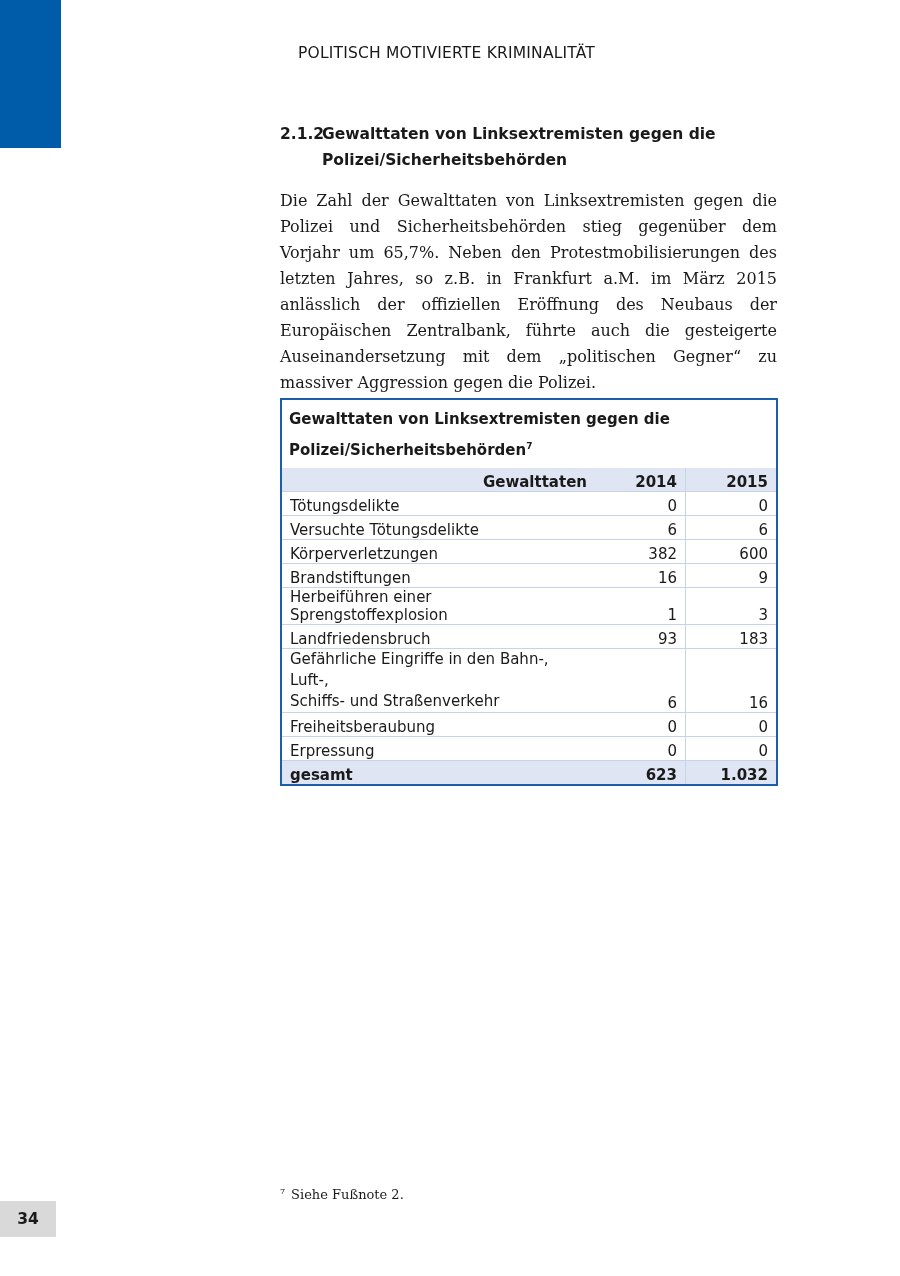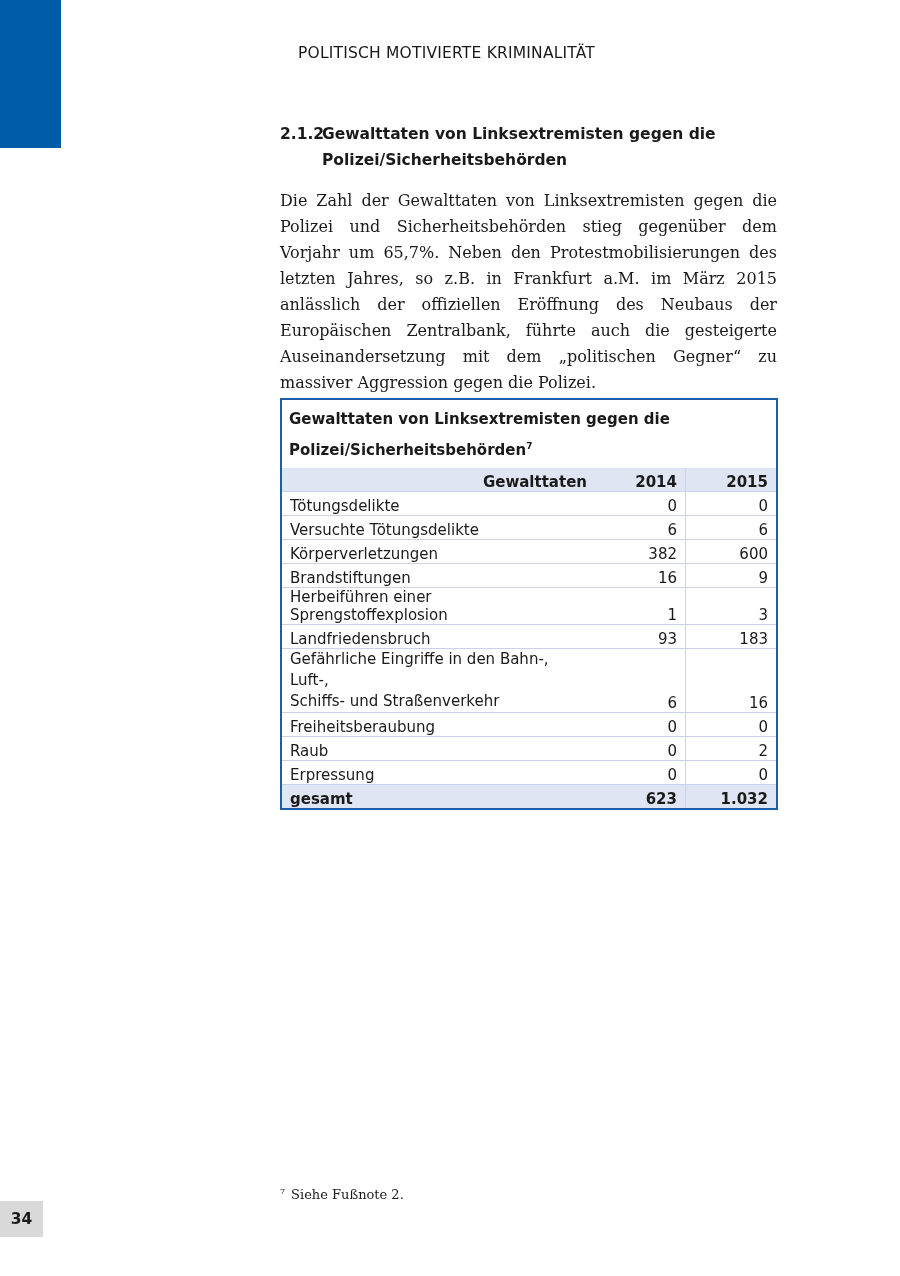--- a/index.html
+++ b/index.html
@@ -16,21 +16,21 @@
   table { width:100%; border-collapse:collapse; font-size:15px; }
   td, th { padding:0 8px; height:23px; border-bottom:1px solid #c8d3ea; vertical-align:bottom; }
   th { text-align:right; font-weight:bold; }
   .hdr { background:#dfe5f3; }
   .total { background:#dfe5f3; font-weight:bold; }
   .total td { border-bottom:none; }
   .num-col { text-align:right; width:74px; border-left:1px solid #c8d3ea; }
   .num-col.first { border-left:none; width:74px; }
   .footnote { position:absolute; left:280px; top:1187px; font-family:"DejaVu Serif", serif; font-size:13px; color:#1a1a1a; }
   .footnote sup { font-size:8px; margin-right:6px; }
-  .page-box { position:absolute; left:0; top:1201px; width:43px; height:36px; background:#d9d9d9; display:flex; align-items:center; justify-content:center; font-weight:bold; font-size:15.5px; }
+  .page-box { position:absolute; left:0; top:1201px; width:56px; height:36px; background:#d9d9d9; display:flex; align-items:center; justify-content:center; font-weight:bold; font-size:15.5px; }
 </style>
 </head>
 <body>
 
 <div class="blue-tab"></div>
 
 <div class="running-head">POLITISCH MOTIVIERTE KRIMINALITÄT</div>
 
 <div class="section-heading">
   <span class="num">2.1.2</span><span>Gewalttaten von Linksextremisten gegen die</span>
@@ -88,25 +88,20 @@
       </td>
       <td class="num-col first">6</td>
       <td class="num-col">16</td>
     </tr>
     <tr>
       <td>Freiheitsberaubung</td>
       <td class="num-col first">0</td>
       <td class="num-col">0</td>
     </tr>
     <tr>
-      <td>Raub</td>
-      <td class="num-col first">0</td>
-      <td class="num-col">2</td>
-    </tr>
-    <tr>
       <td>Erpressung</td>
       <td class="num-col first">0</td>
       <td class="num-col">0</td>
     </tr>
     <tr class="total">
       <td>gesamt</td>
       <td class="num-col first">623</td>
       <td class="num-col">1.032</td>
     </tr>
   </tbody>

